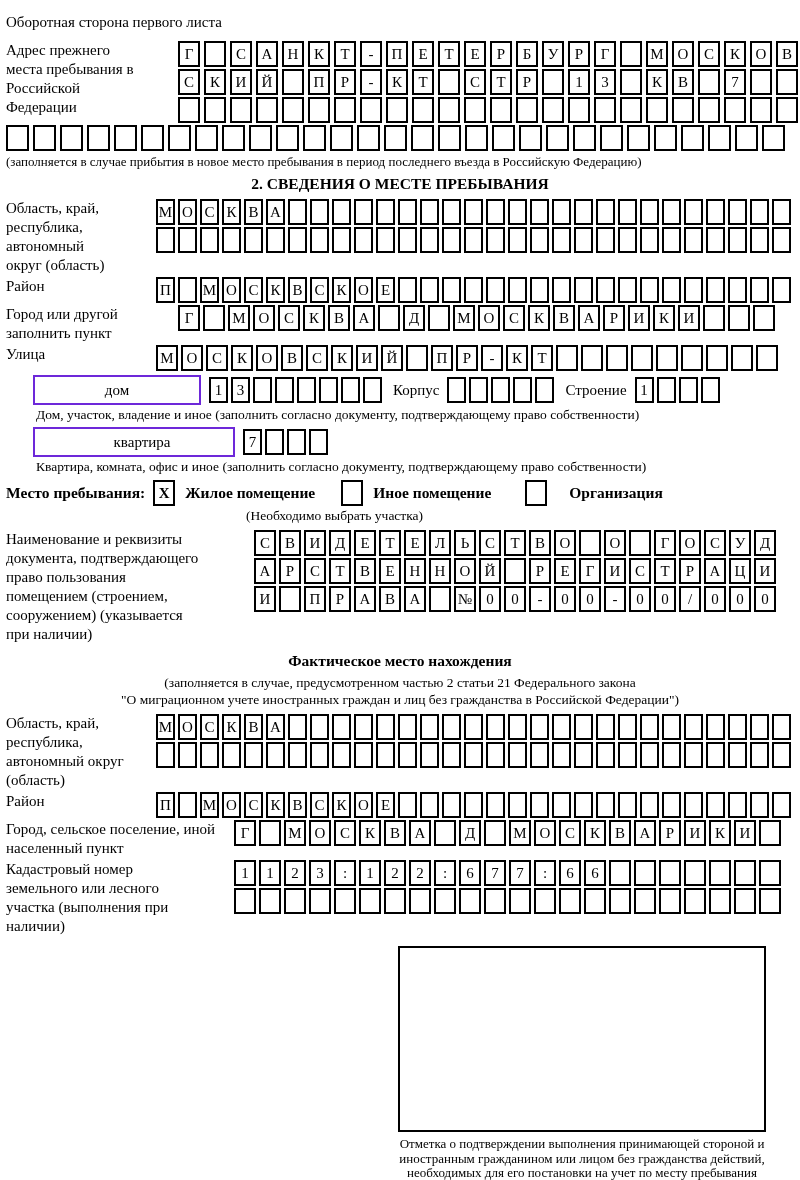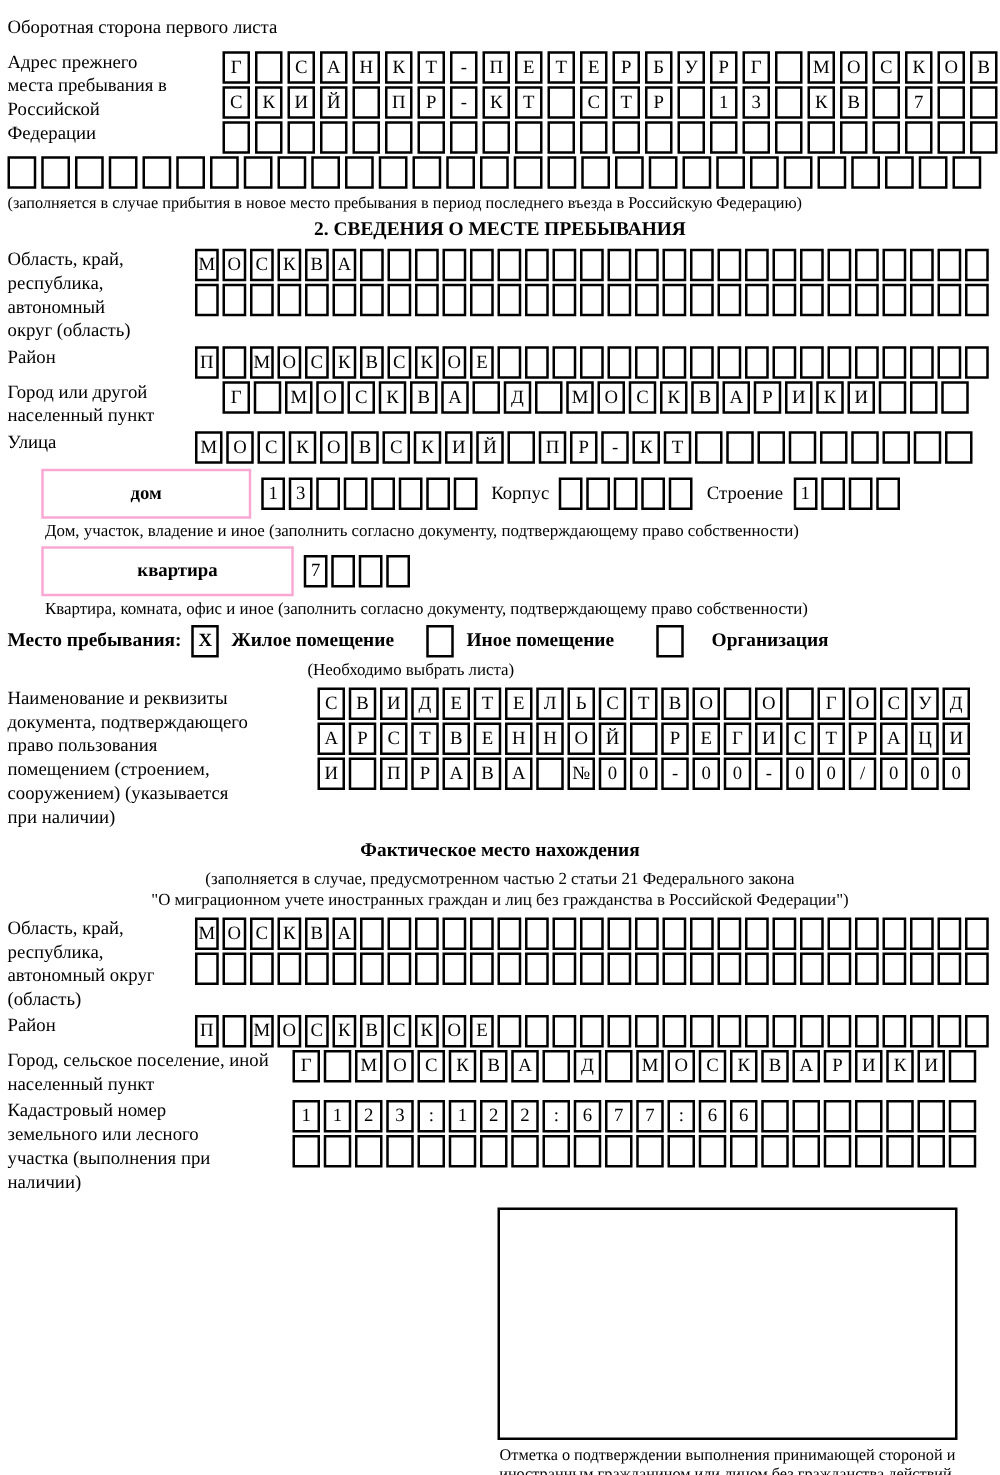--- a/index.html
+++ b/index.html
@@ -27,22 +27,22 @@
   .w-city1{width:172px;padding-right:40px;}
   .w-street{width:150px;padding-right:56px;}
   .w-doc{width:248px;padding-right:44px;}
   .w-reg2{width:150px;padding-right:20px;}
   .w-city2{width:228px;padding-right:14px;}
   .w-cad{width:228px;padding-right:52px;}
   .note-center{font-size:13px;margin:3px 0 5px 0;}
   .sec-title{text-align:center;font-size:15.5px;font-weight:bold;margin:2px 0 6px 0;}
   .inline-row{display:flex;align-items:center;margin:4px 0 2px 0;}
   .labelbox{
-    box-sizing:border-box;border:2px solid #f9a8d4;height:40px;background:#fff;
-    display:flex;align-items:center;justify-content:center;font-size:15px;flex-shrink:0;font-weight:bold;
+    box-sizing:border-box;border:2px solid #6d28d9;height:30px;background:#fff;
+    display:flex;align-items:center;justify-content:center;font-size:15px;flex-shrink:0;
   }
   .housebox{width:168px;margin-left:27px;margin-right:8px;}
   .aptbox{width:202px;margin-left:27px;margin-right:8px;padding-left:16px;}
   .inline-label{font-size:15px;margin:0 8px;}
   .small-note{font-size:13.5px;margin:2px 0 4px 30px;}
   .stay-row{display:flex;align-items:center;font-size:15.5px;margin-top:5px;font-weight:bold;}
   .chk{
     box-sizing:border-box;width:22px;height:26px;border:2px solid #000;flex-shrink:0;
     text-align:center;font-size:15px;line-height:22px;margin:0 10px 0 8px;background:#fff;
   }
@@ -276,21 +276,21 @@
         <span class="cell"></span>
         <span class="cell"></span>
         <span class="cell"></span>
         <span class="cell"></span>
         <span class="cell"></span>
         <span class="cell"></span>
       </div>
   </div>
 
   <div class="frow">
-    <div class="flabel w-city1">Город или другой населенный пункт</div>
+    <div class="flabel w-city1">Город или другой заполнить пункт</div>
     <div class="cellrow lg">
         <span class="cell">Г</span>
         <span class="cell"></span>
         <span class="cell">М</span>
         <span class="cell">О</span>
         <span class="cell">С</span>
         <span class="cell">К</span>
         <span class="cell">В</span>
         <span class="cell">А</span>
         <span class="cell"></span>
@@ -386,21 +386,21 @@
 
   <div class="stay-row">
     <span>Место пребывания:</span>
     <span class="chk">X</span>
     <span class="opt-label">Жилое помещение</span>
     <span class="chk"></span>
     <span class="opt-label">Иное помещение</span>
     <span class="chk" style="margin-left:16px;margin-right:22px;"></span>
     <span class="opt-label">Организация</span>
   </div>
-  <div class="stay-note">(Необходимо выбрать листа)</div>
+  <div class="stay-note">(Необходимо выбрать участка)</div>
 
   <div class="frow">
     <div class="flabel w-doc">Наименование и реквизиты документа, подтверждающего право пользования помещением (строением, сооружением) (указывается при наличии)</div>
     <div class="rows">
       <div class="cellrow lg">
           <span class="cell">С</span>
           <span class="cell">В</span>
           <span class="cell">И</span>
           <span class="cell">Д</span>
           <span class="cell">Е</span>

